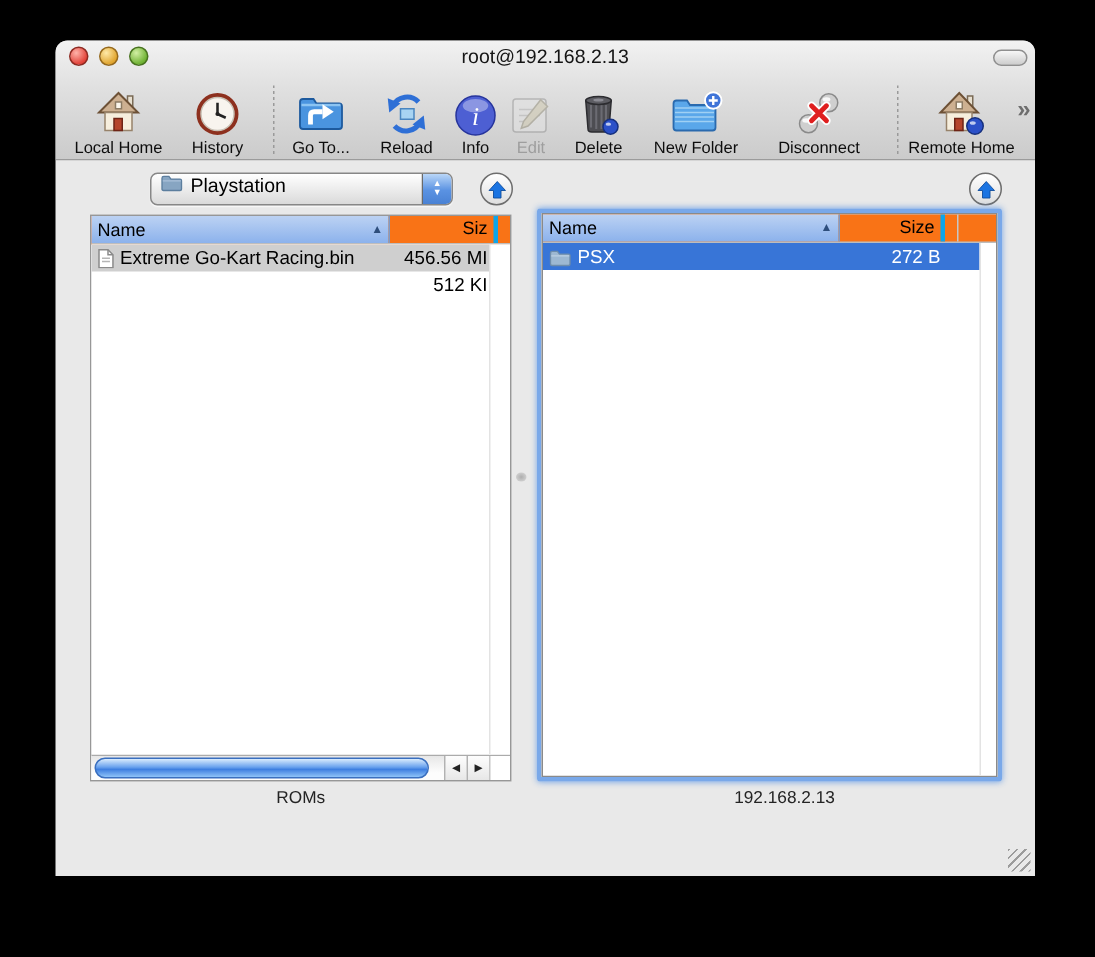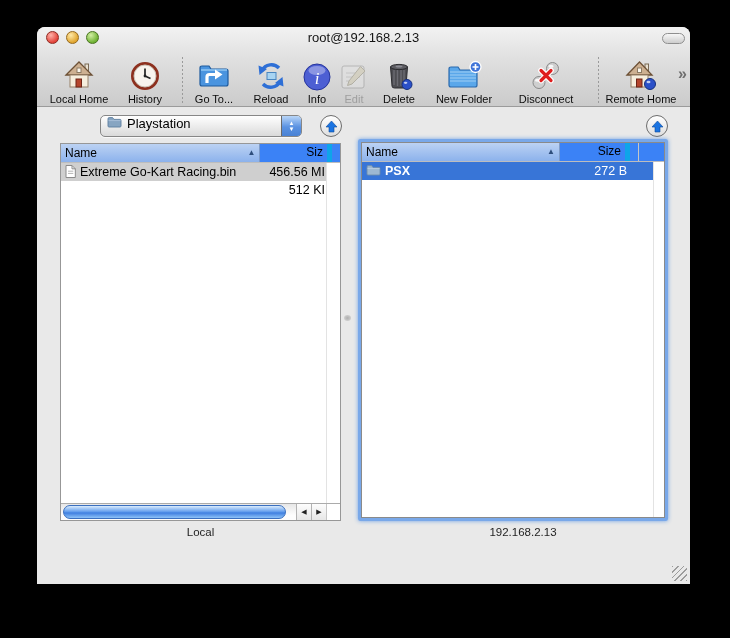--- a/index.html
+++ b/index.html
@@ -39,37 +39,37 @@
   .upbtn{position:absolute;width:22px;height:22px;border-radius:50%;border:1px solid #6d6d6d;box-sizing:border-box;
     background:linear-gradient(#ffffff,#dedede);display:flex;align-items:center;justify-content:center;}
   #up-left{left:283px;top:88px;} #up-right{left:609px;top:88px;}
   
   .pane-left{position:absolute;left:23px;top:116px;width:281px;height:378px;border:1px solid #979797;
     background:#fff;box-sizing:border-box;display:flex;flex-direction:column;}
   .pane-right-outer{position:absolute;left:321px;top:112px;width:310px;height:382px;border:3px solid #79a8e9;
     border-radius:2px;box-shadow:0 0 4px rgba(100,155,230,.9);box-sizing:border-box;}
   .pane-right-inner{width:100%;height:100%;border:1px solid #8a8a8a;box-sizing:border-box;background:#fff;
     display:flex;flex-direction:column;}
-  .lheader{display:flex;height:18px;flex:none;font-size:12px;background:#3b82f6;border-bottom:1px solid #bdbdbd;}
-  .hcell{box-sizing:border-box;padding:1px 4px;border-right:5px solid #0ea5e9;white-space:nowrap;
+  .lheader{display:flex;height:18px;flex:none;font-size:12px;background:#f97316;border-bottom:1px solid #bdbdbd;}
+  .hcell{box-sizing:border-box;padding:1px 4px;border-right:3px solid #0ea5e9;white-space:nowrap;
     overflow:hidden;line-height:15px;}
   .hcell.sorted{background:linear-gradient(#bcd2f3,#8cb2ec);border-right:1px solid #7e9bc8;
     display:flex;justify-content:space-between;align-items:center;}
   .sort-glyph{font-size:8px;color:#2e4e7c;line-height:8px;}
   .hcell.hsize{text-align:right;}
   .hfill{flex:1;border-right:none;}
   .hspacer{border-right:1px solid #c6c6c6;}
   .listbody{flex:1;position:relative;overflow:hidden;background:#fff;}
   .vstrip{position:absolute;right:0;top:0;bottom:0;background:#fff;border-left:1px solid #e3e3e3;}
   .vstrip.w13{width:13px;} .vstrip.w10{width:10px;}
   .row{display:flex;height:18px;align-items:center;font-size:12.5px;color:#000;}
   .row.left{width:calc(100% - 13px);} .row.right{width:calc(100% - 10px);}
-  .row .name{box-sizing:border-box;padding-left:4px;display:flex;align-items:flex-start;gap:4px;
+  .row .name{box-sizing:border-box;padding-left:4px;display:flex;align-items:flex-end;gap:4px;
     white-space:nowrap;overflow:hidden;}
-  .row.left .name{width:201px;} .row.right .name{width:198px;font-weight:bold;}
+  .row.left .name{width:201px;} .row.right .name{width:198px;}
   .row .fsize{text-align:right;white-space:nowrap;overflow:hidden;box-sizing:border-box;}
   .row.left .fsize{flex:1;padding-right:2px;} .row.right .fsize{width:70px;padding-right:3px;}
   .row .rest{flex:1;}
   .row.sel-inactive{background:#cfcfcf;}
   .row.sel-active{background:#3875d7;color:#fff;}
   
   .hscroll{flex:none;height:16px;display:flex;border-top:1px solid #ababab;background:#fff;}
   .track{flex:1;position:relative;background:linear-gradient(#e7e7e7,#fdfdfd 70%);}
   .thumb{position:absolute;left:2px;top:1px;bottom:1px;width:95%;border-radius:7px;border:1px solid #3a6fbf;
     background:linear-gradient(#d9ebfd,#6aa2ee 45%,#3f7fe0 58%,#8ec3f8);box-sizing:border-box;}
@@ -333,18 +333,18 @@
           </span>
           <span class="fsize">272 B</span>
           <span class="rest"></span>
         </div>
       </div>
     </div>
   </div>
 
   <div class="dimple"></div>
 
-  <div class="footer-label" id="flabel-left">Local</div>
+  <div class="footer-label" id="flabel-left">ROMs</div>
   <div class="footer-label" id="flabel-right">192.168.2.13</div>
 
   <div class="grip"></div>
 
 </div>
 
 </body></html>

